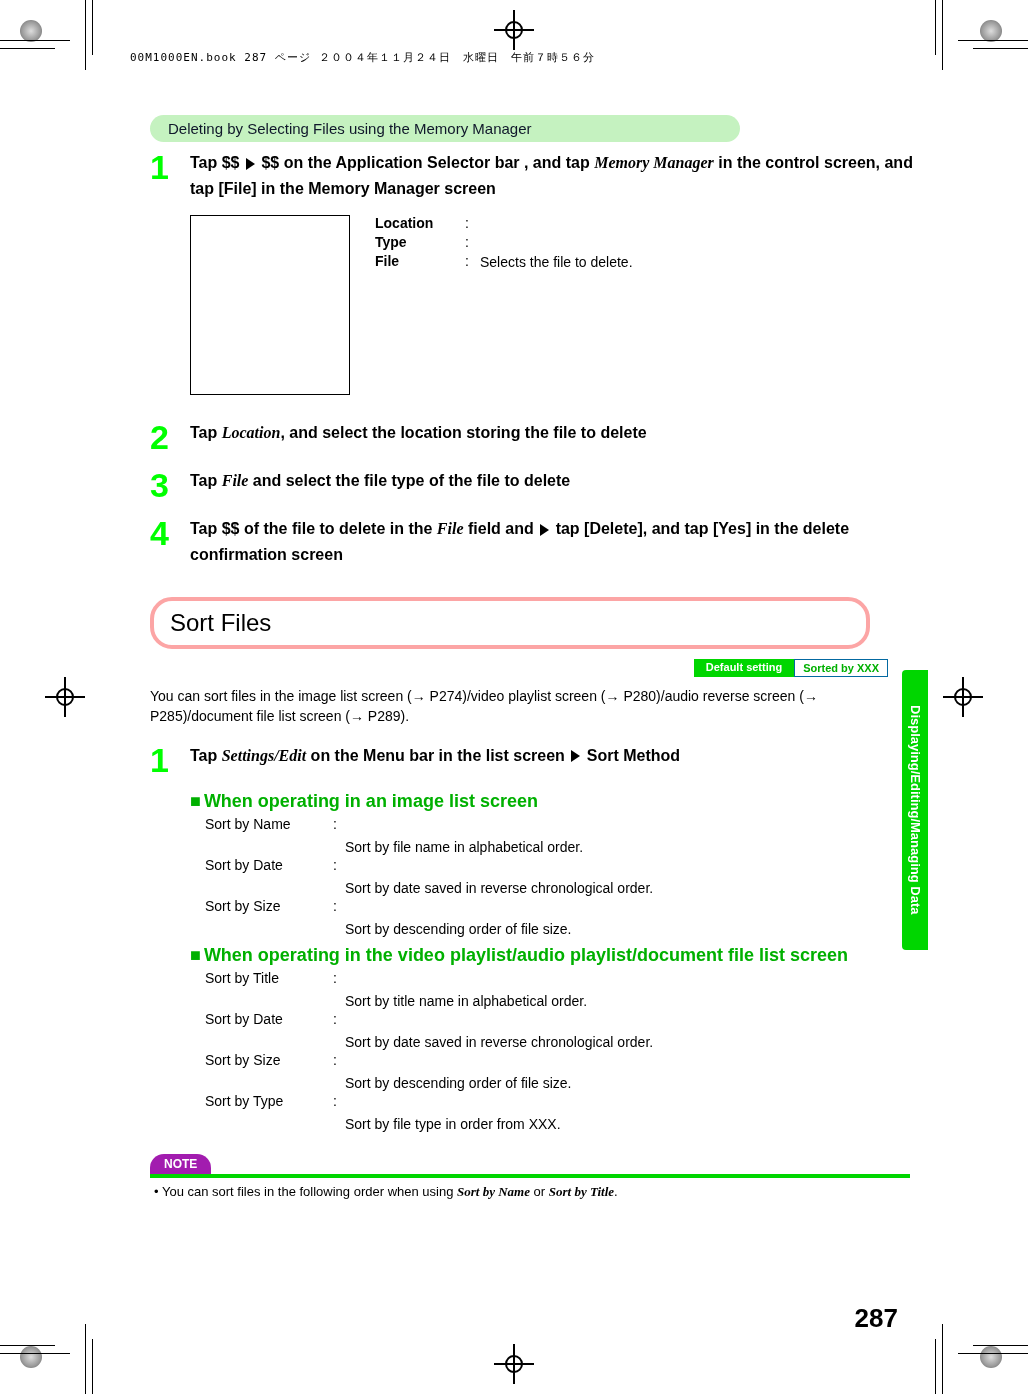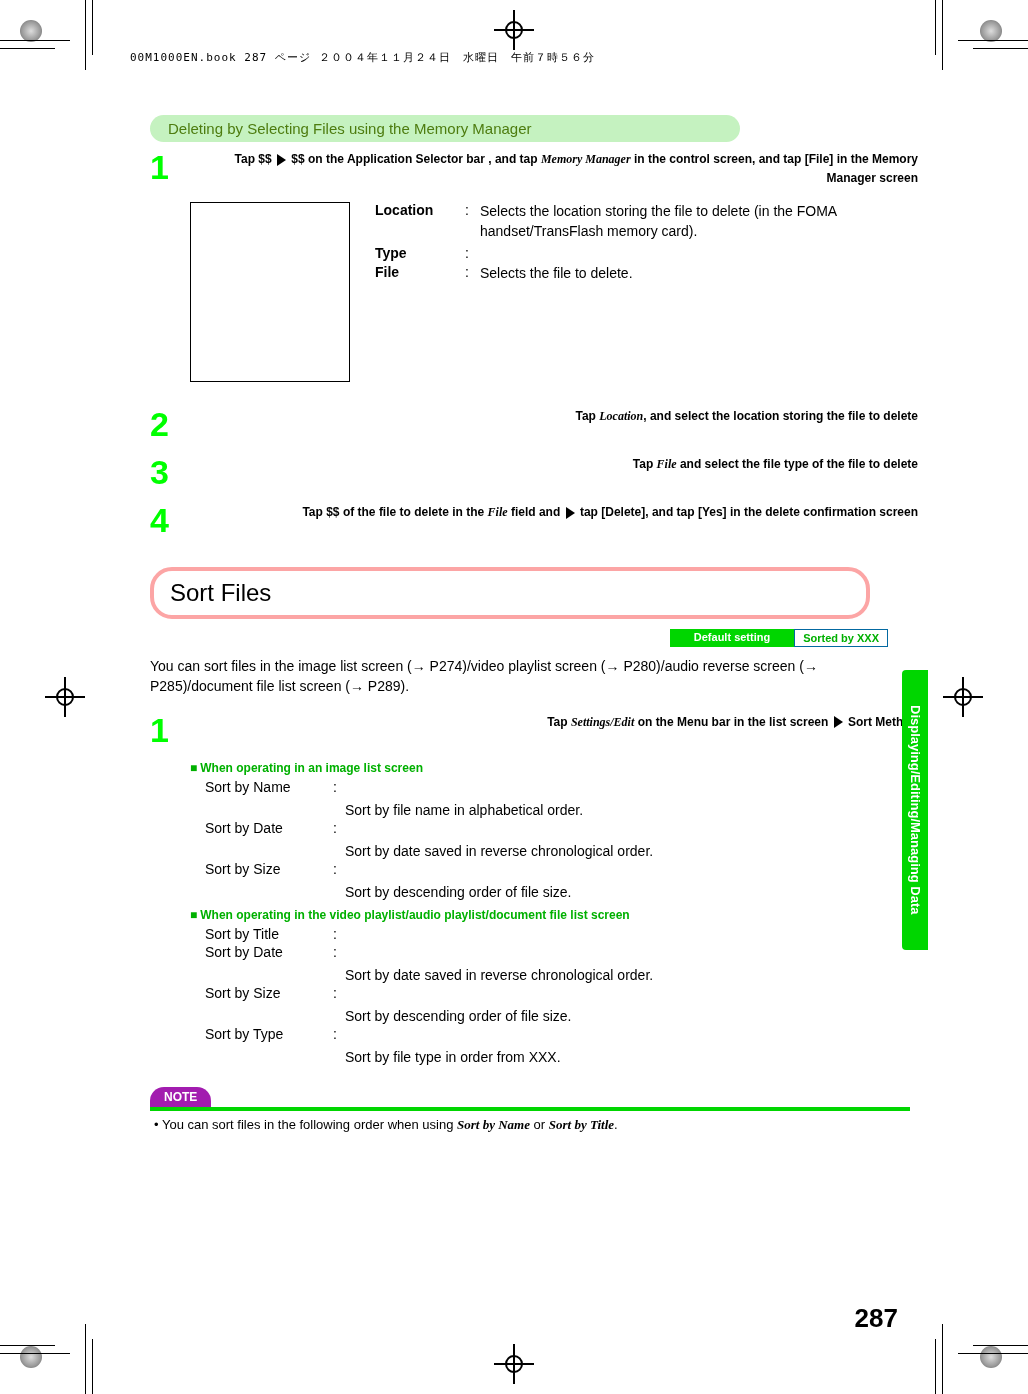--- a/index.html
+++ b/index.html
@@ -97,43 +97,42 @@
       margin-top: 50px;
       padding-left: 50px;
       padding-right: 10px;
     }
     .section-pill {
       background: #c5f2c0;
       border-radius: 18px;
       padding: 5px 18px;
       display: inline-block;
       font-size: 15px;
-      color: #4d7c0f;
+      color: #0f172a;
       width: 590px;
       margin-bottom: 8px;
     }
     .step-row {
       display: flex;
       margin-bottom: 14px;
     }
     .stepnum {
       font-size: 34px;
       font-weight: bold;
       color: #00ff00;
       width: 40px;
       flex-shrink: 0;
       line-height: 1;
       font-family: Arial, sans-serif;
     }
     .steptext {
       font-weight: bold;
-      font-size: 12px;
+      font-size: 16px;
       line-height: 1.6;
       flex: 1;
-      text-align: right;
     }
     .steptext .italic { font-style: italic; font-family: Georgia, serif; font-weight: bold; }
     .substep-block {
       display: flex;
       margin-left: 40px;
       margin-top: 10px;
       margin-bottom: 25px;
     }
     .screenshot-placeholder {
       width: 160px;
@@ -162,41 +161,41 @@
       float: right;
       margin-right: 30px;
       display: flex;
       font-size: 11px;
       font-weight: bold;
       margin-bottom: 10px;
     }
     .default-badge .lbl {
       background: #00d600;
       color: #fff;
-      padding: 2px 24px;
+      padding: 2px 12px;
     }
     .default-badge .val {
       border: 1px solid #0369a1;
       padding: 2px 8px;
       color: #00b000;
     }
     .body-text {
       clear: both;
       font-size: 14px;
       line-height: 1.4;
       margin-bottom: 16px;
       margin-right: 30px;
     }
     .arrow-sm::before {
       content: '→';
     }
     .green-sub {
       color: #00b000;
       font-weight: bold;
-      font-size: 12px;
+      font-size: 18px;
       margin-left: 40px;
       margin-top: 8px;
       margin-bottom: 4px;
     }
     .green-sub::before {
       content: '■';
       color: #00b000;
       margin-right: 3px;
     }
     .sort-table {
@@ -325,21 +324,20 @@
         <span>Tap $$ </span><span class="arrow-tri"></span><span> $$ on the Application Selector bar , and tap </span><span class="italic">Memory Manager</span><span> in the control screen, and tap [File] in the Memory Manager screen</span>
       </div>
     </div>
 
     <div class="substep-block">
       <div class="screenshot-placeholder"></div>
       <div class="kv-table">
         <div class="kv-row">
           <div class="kv-label">Location</div>
           <div class="kv-colon">:</div>
-          <div class="kv-val">Selects the location storing the file to delete (in the FOMA handset/TransFlash memory card).</div>
         </div>
         <div class="kv-row">
           <div class="kv-label">Type</div>
           <div class="kv-colon">:</div>
         </div>
         <div class="kv-row">
           <div class="kv-label">File</div>
           <div class="kv-colon">:</div>
           <div class="kv-val">Selects the file to delete.</div>
         </div>
@@ -402,20 +400,21 @@
         <div class="sort-colon">:</div>
         <div class="sort-val">Sort by descending order of file size.</div>
       </div>
     </div>
 
     <div class="green-sub">When operating in the video playlist/audio playlist/document file list screen</div>
     <div class="sort-table">
       <div class="sort-row">
         <div class="sort-label">Sort by Title</div>
         <div class="sort-colon">:</div>
+        <div class="sort-val">Sort by title name in alphabetical order.</div>
       </div>
       <div class="sort-row">
         <div class="sort-label">Sort by Date</div>
         <div class="sort-colon">:</div>
         <div class="sort-val">Sort by date saved in reverse chronological order.</div>
       </div>
       <div class="sort-row">
         <div class="sort-label">Sort by Size</div>
         <div class="sort-colon">:</div>
         <div class="sort-val">Sort by descending order of file size.</div>

